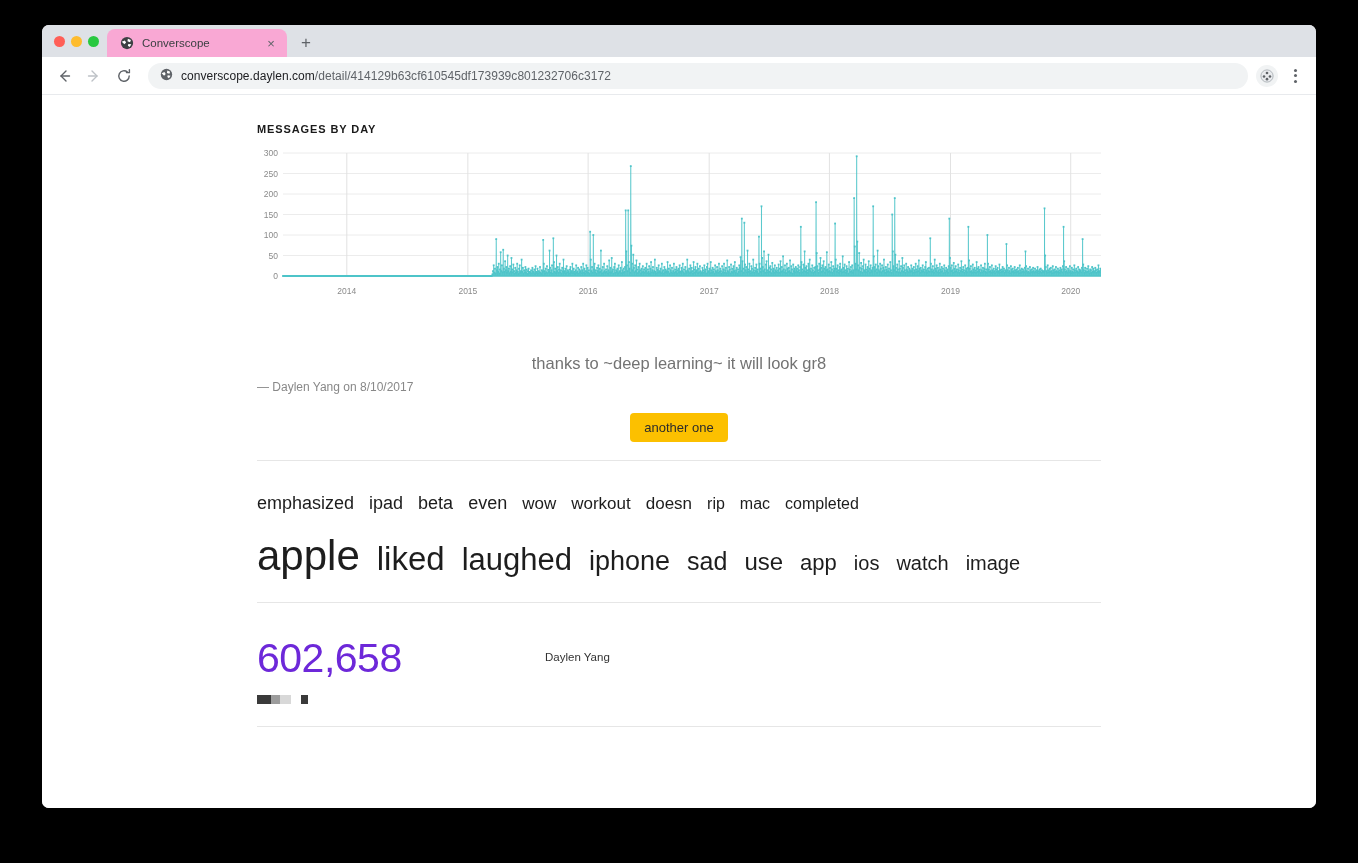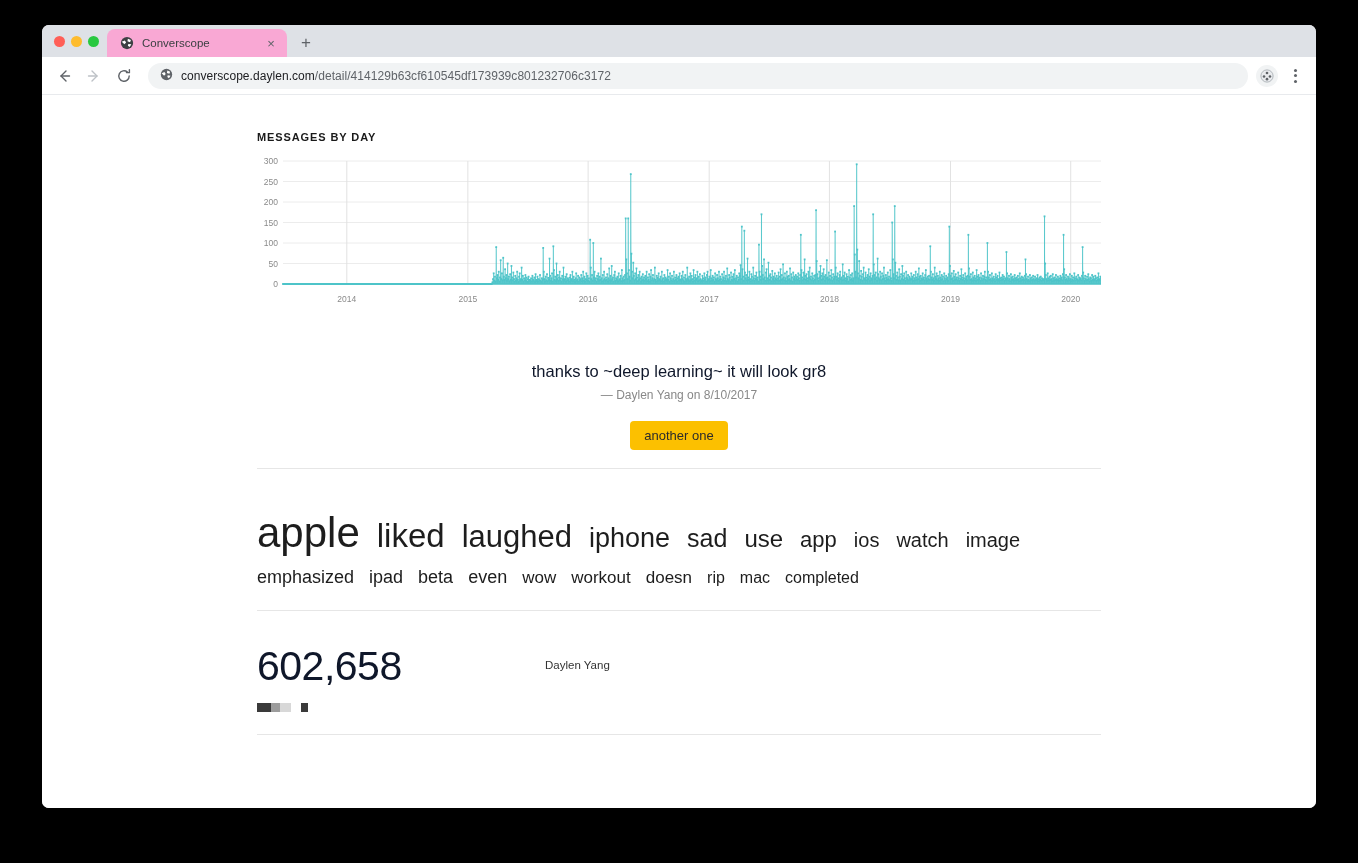--- a/index.html
+++ b/index.html
@@ -120,21 +120,21 @@
   
   #page-viewport {
     flex: 1 1 auto;
     background: #ffffff;
     overflow: hidden;
     position: relative;
   }
   #page-content {
     position: absolute;
     left: 215px;
-    top: 16px;
+    top: 8px;
     width: 844px;
   }
 
   .section-label {
     font-size: 11px;
     font-weight: bold;
     letter-spacing: 0.9px;
     color: #1a1a1a;
     text-transform: uppercase;
   }
@@ -152,25 +152,25 @@
     height: 165px;
     margin-top: 10px;
   }
   #chart-svg { display: block; }
 
   
   #blast-section { padding-top: 26px; padding-bottom: 18px; }
   #blast-quote {
     text-align: center;
     font-size: 16.5px;
-    color: #0f172a;
+    color: #737373;
     margin-top: 18px;
   }
   #blast-attrib {
-    text-align: center;
+    text-align: left;
     font-size: 12px;
     color: #888;
     margin-top: 7px;
   }
   #another-one-button {
     display: block;
     margin: 19px auto 0 auto;
     background: #fcc000;
     color: #2b2b2b;
     border: none;
@@ -200,21 +200,21 @@
   
   #chars-section { padding-top: 22px; padding-bottom: 20px; }
   #chars-cols {
     display: flex;
     margin-top: 12px;
   }
   .chars-col { width: 288px; }
   .chars-number {
     font-size: 41px;
     font-weight: 300;
-    color: #0f172a;
+    color: #6d28d9;
     letter-spacing: -0.5px;
     line-height: 1.05;
   }
   .chars-name {
     font-size: 11.5px;
     color: #333;
     margin-top: 14px;
     height: 12px;
   }
   .redacted {
@@ -2612,43 +2612,43 @@
 
       <div id="blast-section">
         <div id="blast-quote">thanks to ~deep learning~ it will look gr8</div>
         <div id="blast-attrib">— Daylen Yang on 8/10/2017</div>
         <button id="another-one-button">another one</button>
       </div>
 
       <div class="divider"></div>
 
       <div id="tokens-section">
+        <div class="token-row" id="token-row-2">
+            <span class="token" style="font-size: 18px;">emphasized</span>
+            <span class="token" style="font-size: 18px;">ipad</span>
+            <span class="token" style="font-size: 18px;">beta</span>
+            <span class="token" style="font-size: 18px;">even</span>
+            <span class="token" style="font-size: 17px;">wow</span>
+            <span class="token" style="font-size: 17px;">workout</span>
+            <span class="token" style="font-size: 17px;">doesn</span>
+            <span class="token" style="font-size: 16px;">rip</span>
+            <span class="token" style="font-size: 16px;">mac</span>
+            <span class="token" style="font-size: 16px;">completed</span>
+          </div>
         <div class="token-row" id="token-row-1">
             <span class="token" style="font-size: 42px;">apple</span>
             <span class="token" style="font-size: 33px;">liked</span>
             <span class="token" style="font-size: 31px;">laughed</span>
             <span class="token" style="font-size: 27px;">iphone</span>
             <span class="token" style="font-size: 25px;">sad</span>
             <span class="token" style="font-size: 24px;">use</span>
             <span class="token" style="font-size: 22px;">app</span>
             <span class="token" style="font-size: 20px;">ios</span>
             <span class="token" style="font-size: 20px;">watch</span>
             <span class="token" style="font-size: 20px;">image</span>
-          </div>
-        <div class="token-row" id="token-row-2">
-            <span class="token" style="font-size: 18px;">emphasized</span>
-            <span class="token" style="font-size: 18px;">ipad</span>
-            <span class="token" style="font-size: 18px;">beta</span>
-            <span class="token" style="font-size: 18px;">even</span>
-            <span class="token" style="font-size: 17px;">wow</span>
-            <span class="token" style="font-size: 17px;">workout</span>
-            <span class="token" style="font-size: 17px;">doesn</span>
-            <span class="token" style="font-size: 16px;">rip</span>
-            <span class="token" style="font-size: 16px;">mac</span>
-            <span class="token" style="font-size: 16px;">completed</span>
           </div>
       </div>
 
       <div class="divider"></div>
 
       <div id="chars-section">
         <div id="chars-cols">
             <div class="chars-col">
               <div class="chars-number">602,658</div>
               <div class="chars-name"><span class="redacted">

